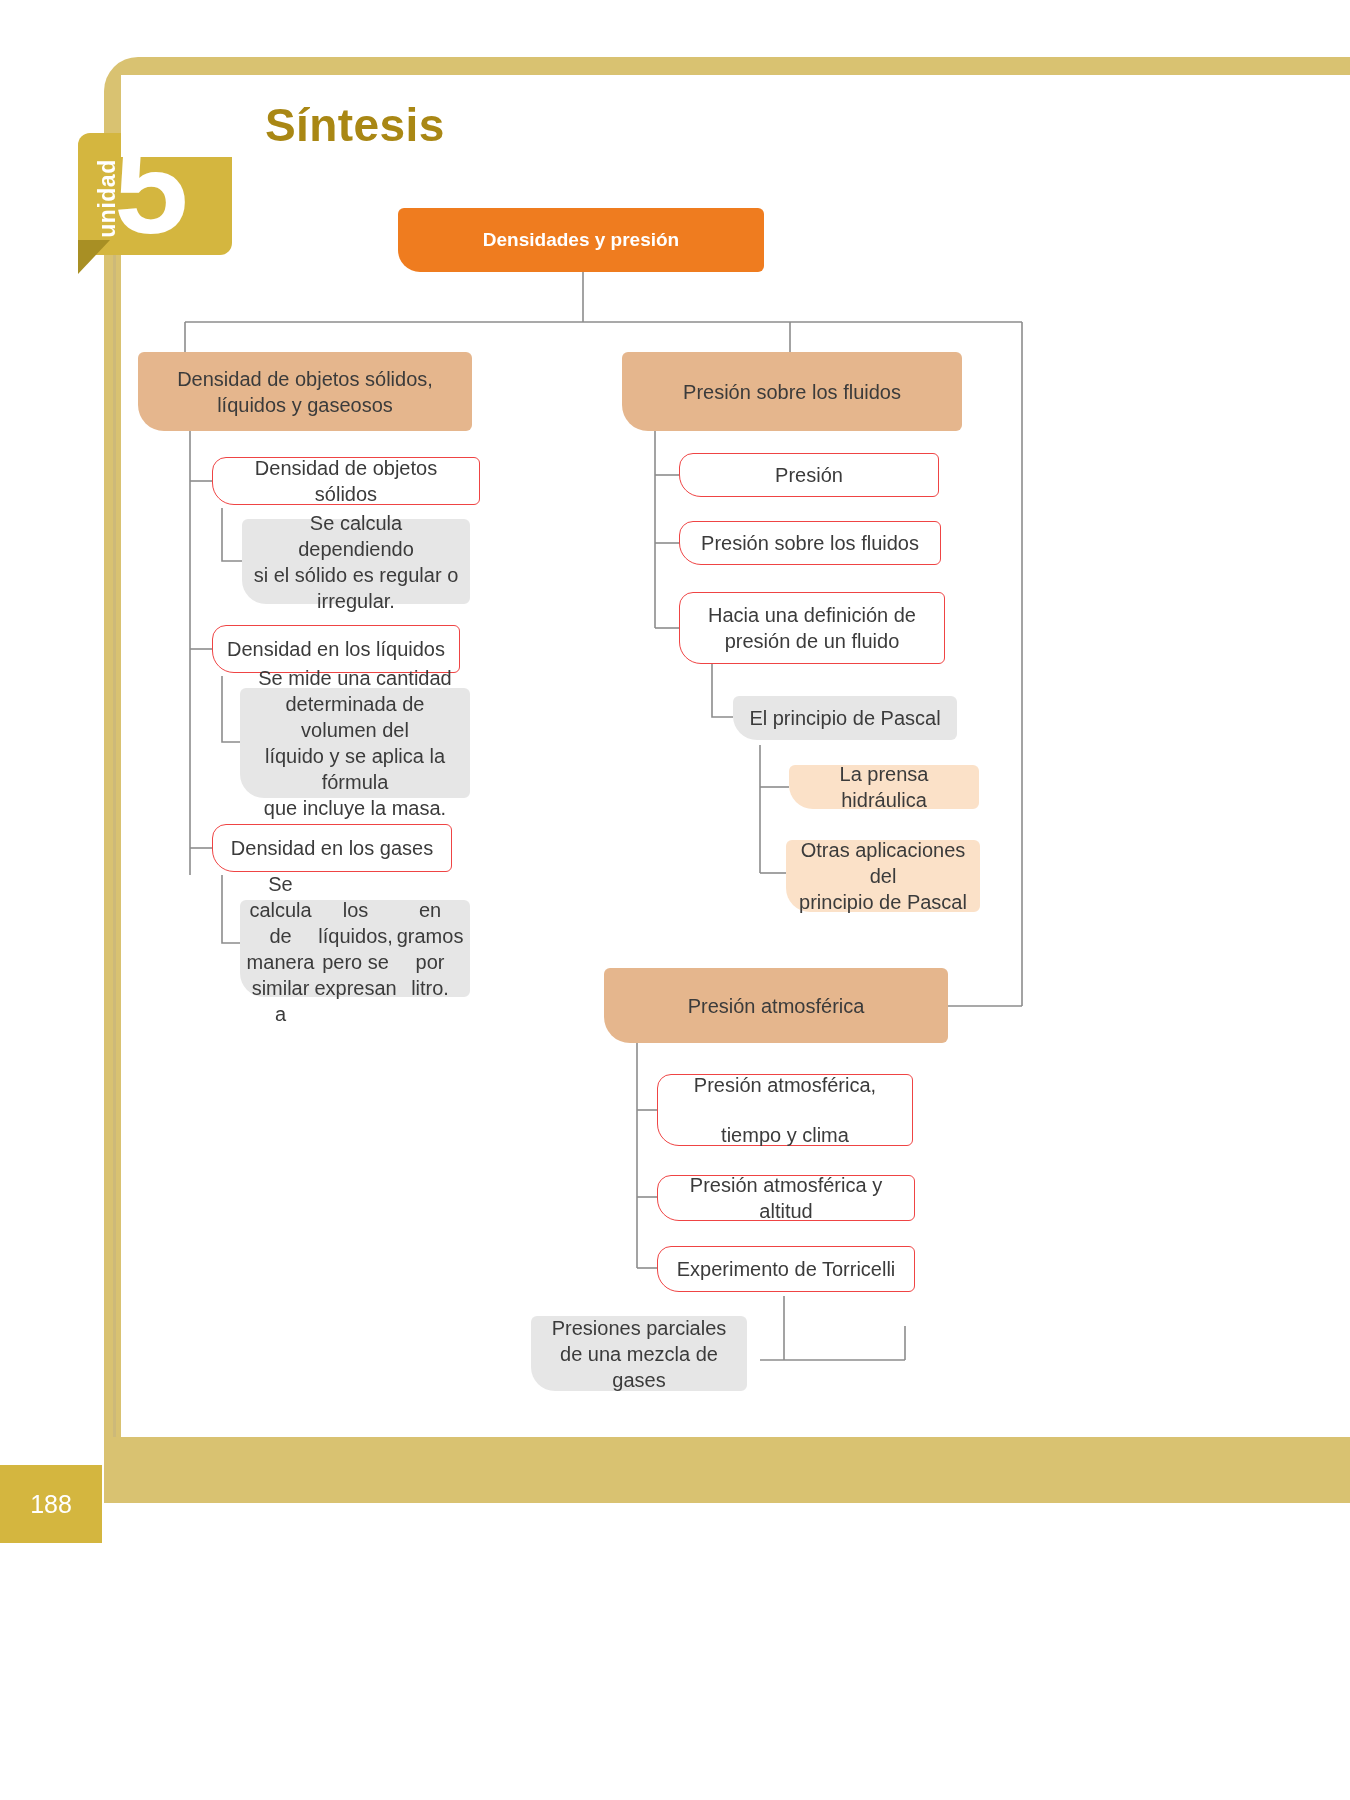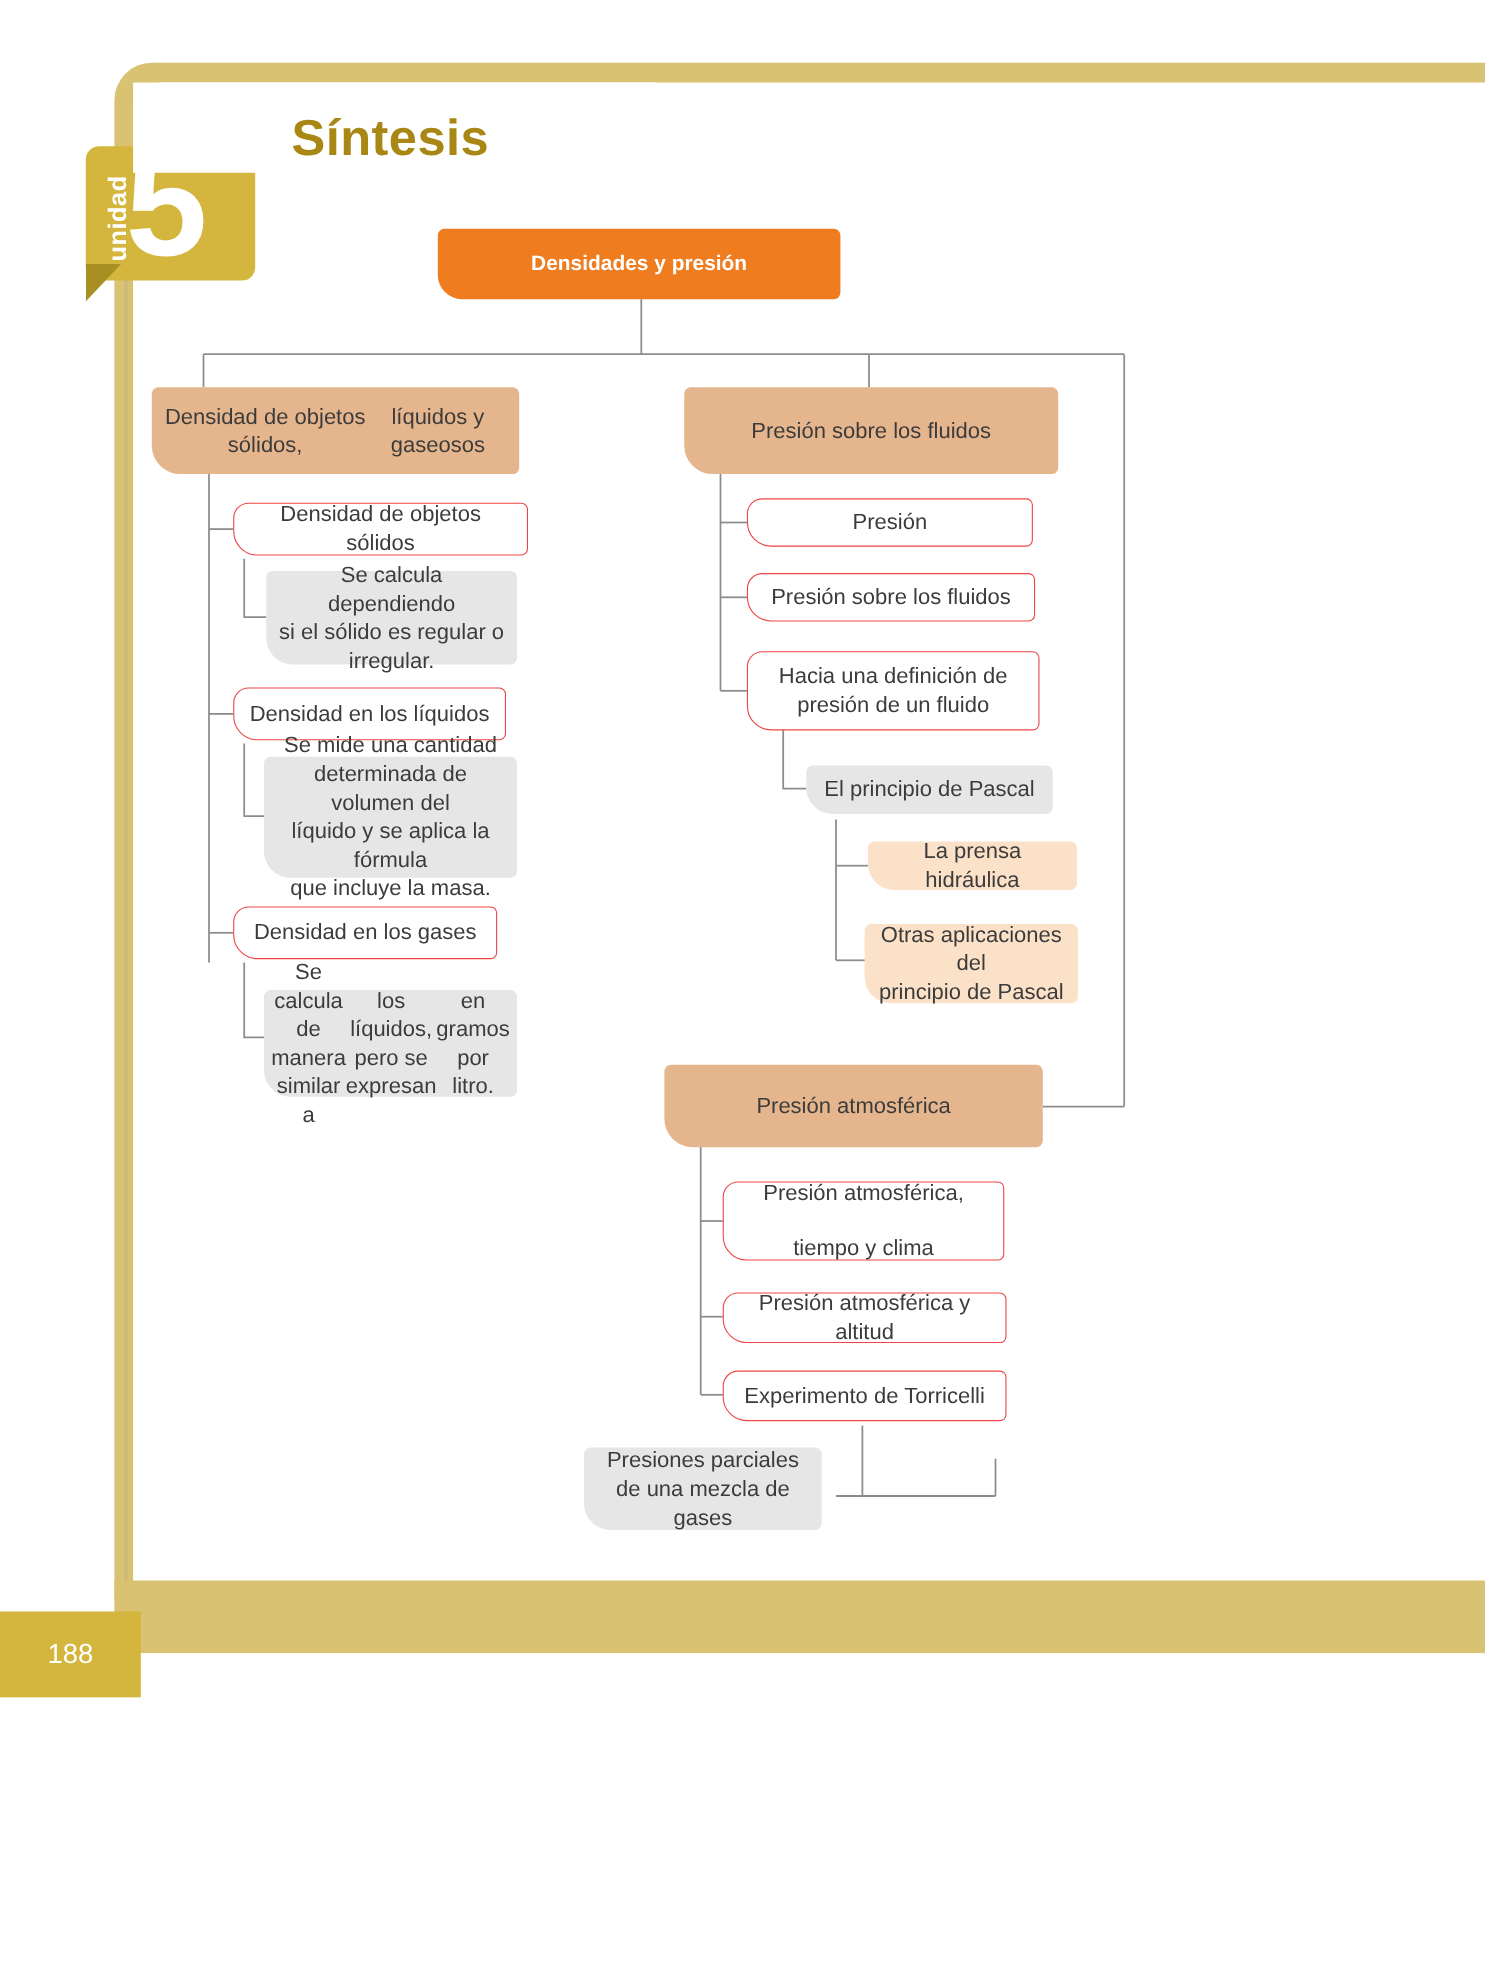--- a/index.html
+++ b/index.html
@@ -154,21 +154,21 @@
     border-top-left-radius:6px;
     border-top-right-radius:6px;
     border-bottom-left-radius:24px;
     border-bottom-right-radius:6px;
   }
 
   
   .folio{
     position:absolute;
     left:0px;top:1465px;
-    width:128px;height:78px;
+    width:102px;height:78px;
     background:#d4b63f;
     display:flex;
     align-items:center;
     justify-content:center;
     color:#ffffff;
     font-size:25px;
   }
 </style>
 </head>
 <body>
@@ -228,21 +228,21 @@
       <path d="M637,1268 L657,1268"></path>
 
       <path d="M784,1296 L784,1360"></path>
       <path d="M760,1360 L905,1360"></path>
       <path d="M905,1326 L905,1360"></path>
     </g>
   </svg>
 
   <div class="node n-root" style="left:398px;top:208px;width:366px;height:64px;">Densidades y presión</div>
 
-  <div class="node n-tan" style="left:138px;top:352px;width:334px;height:79px;flex-direction:row;">
+  <div class="node n-tan" style="left:138px;top:352px;width:334px;height:79px;flex-direction:column;">
     <span>Densidad de objetos sólidos,</span>
     <span>líquidos y gaseosos</span>
   </div>
 
   <div class="node n-white" style="left:212px;top:457px;width:268px;height:48px;">Densidad de objetos sólidos</div>
 
   <div class="node n-gray" style="left:242px;top:519px;width:228px;height:85px;flex-direction:column;">
     <span>Se calcula dependiendo</span>
     <span>si el sólido es regular o</span>
     <span>irregular.</span>

